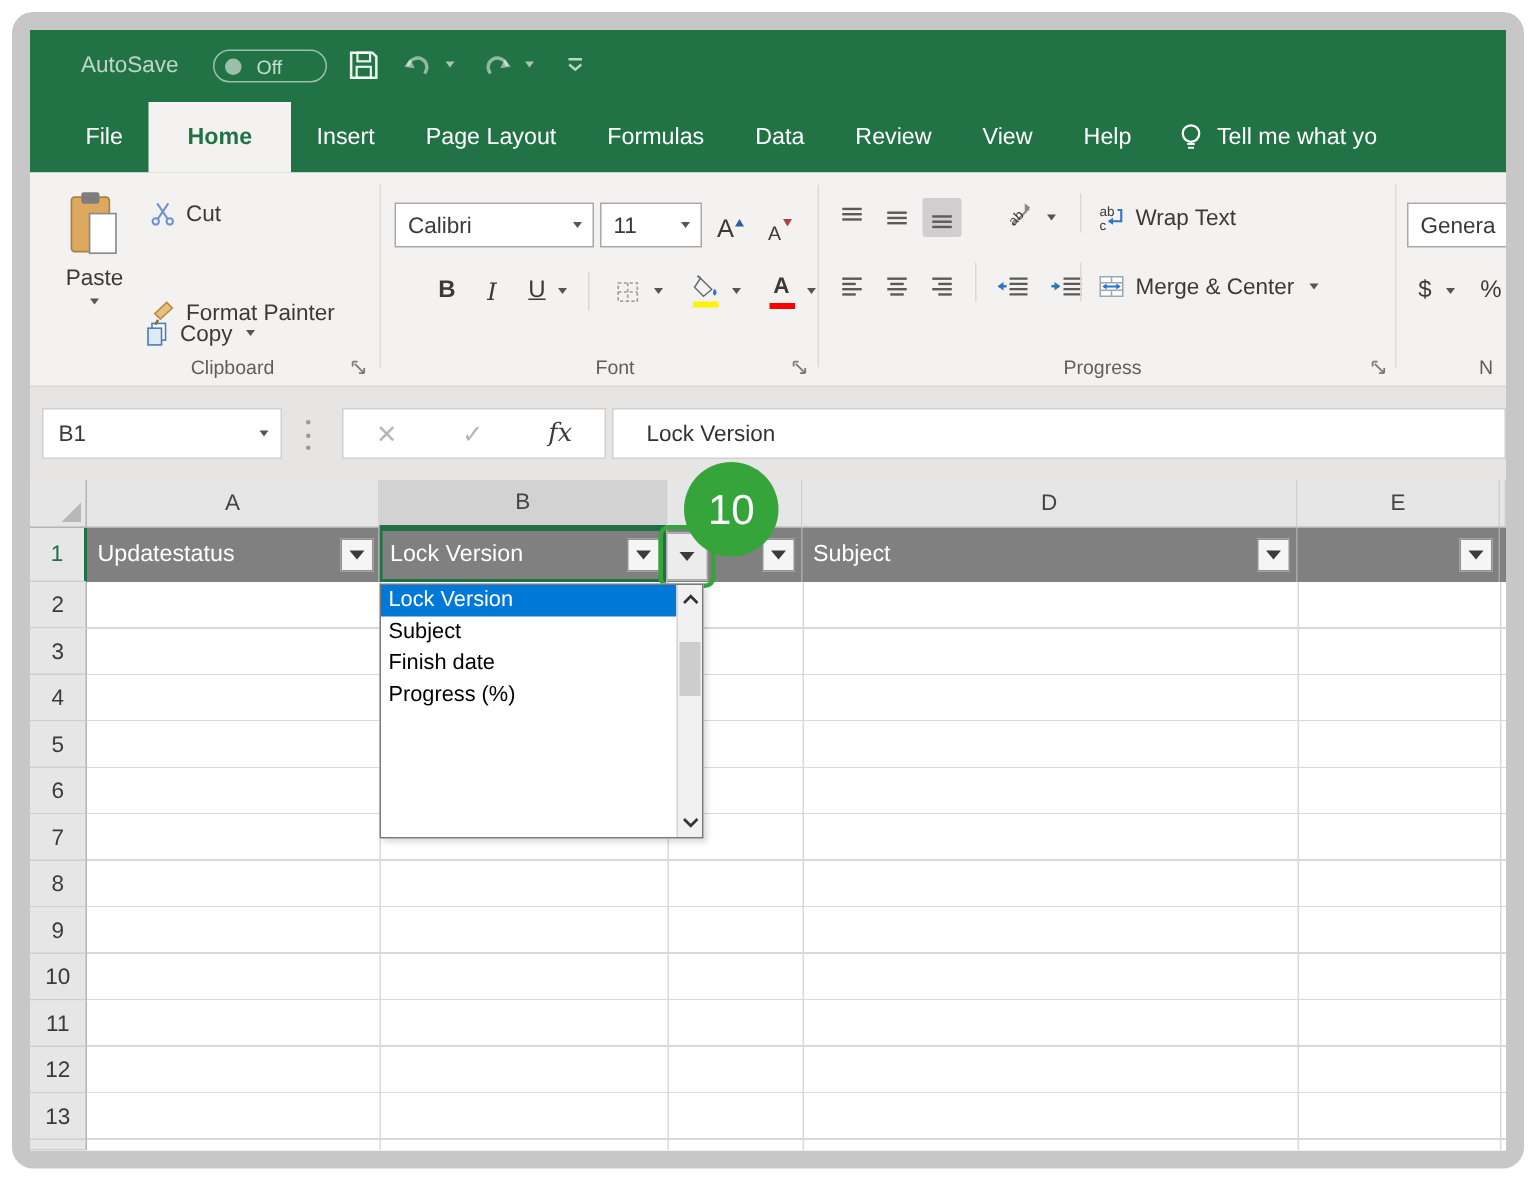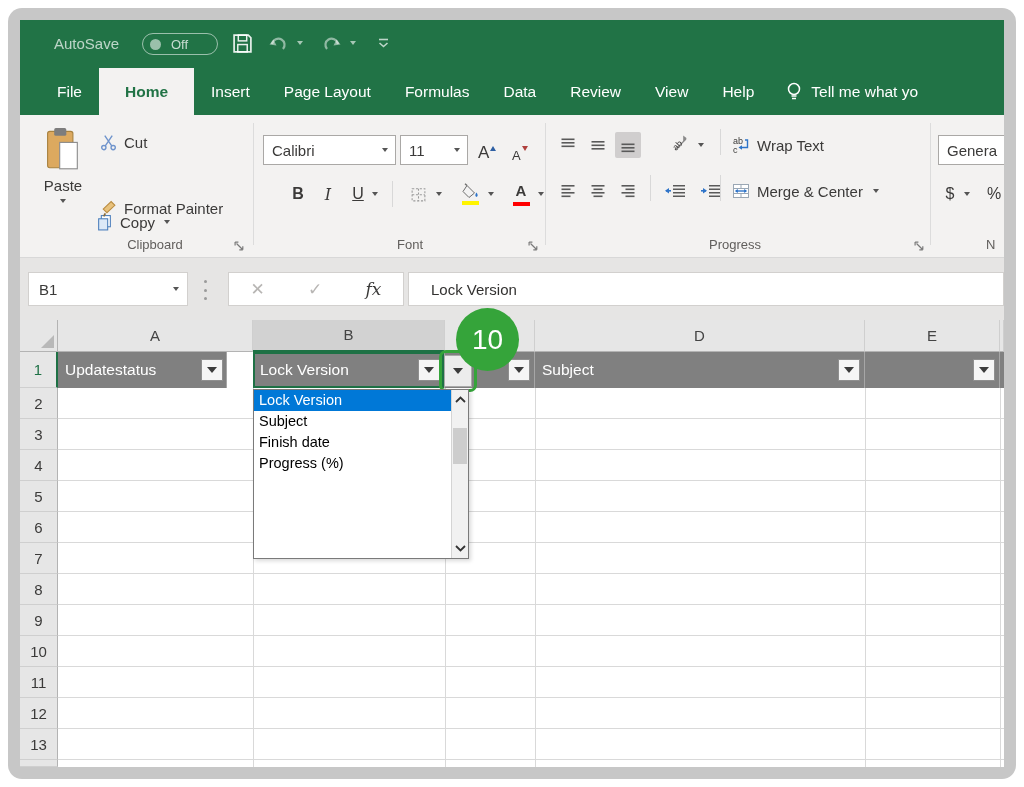--- a/index.html
+++ b/index.html
@@ -422,21 +422,21 @@
         <div class="rowh" style="top:192px; height:31px; line-height:31px;">6</div>
         <div class="rowh" style="top:223px; height:31px; line-height:31px;">7</div>
         <div class="rowh" style="top:254px; height:31px; line-height:31px;">8</div>
         <div class="rowh" style="top:285px; height:31px; line-height:31px;">9</div>
         <div class="rowh" style="top:316px; height:31px; line-height:31px;">10</div>
         <div class="rowh" style="top:347px; height:31px; line-height:31px;">11</div>
         <div class="rowh" style="top:378px; height:31px; line-height:31px;">12</div>
         <div class="rowh" style="top:409px; height:31px; line-height:31px;">13</div>
         <div class="rowh" style="top:440px; height:7px;"></div>
 
-        <div class="hrow" style="left:38px; width:169px;">
+        <div class="hrow" style="left:38px; width:195px;">
           <span>Updatestatus</span>
           <span class="filterbtn" style="right:3px;">
               <span class="fc"></span>
             </span>
         </div>
         <div class="hrow active" style="left:233px; width:192px;">
           <span>Lock Version</span>
           <span class="filterbtn" style="right:4px;">
               <span class="fc"></span>
             </span>

